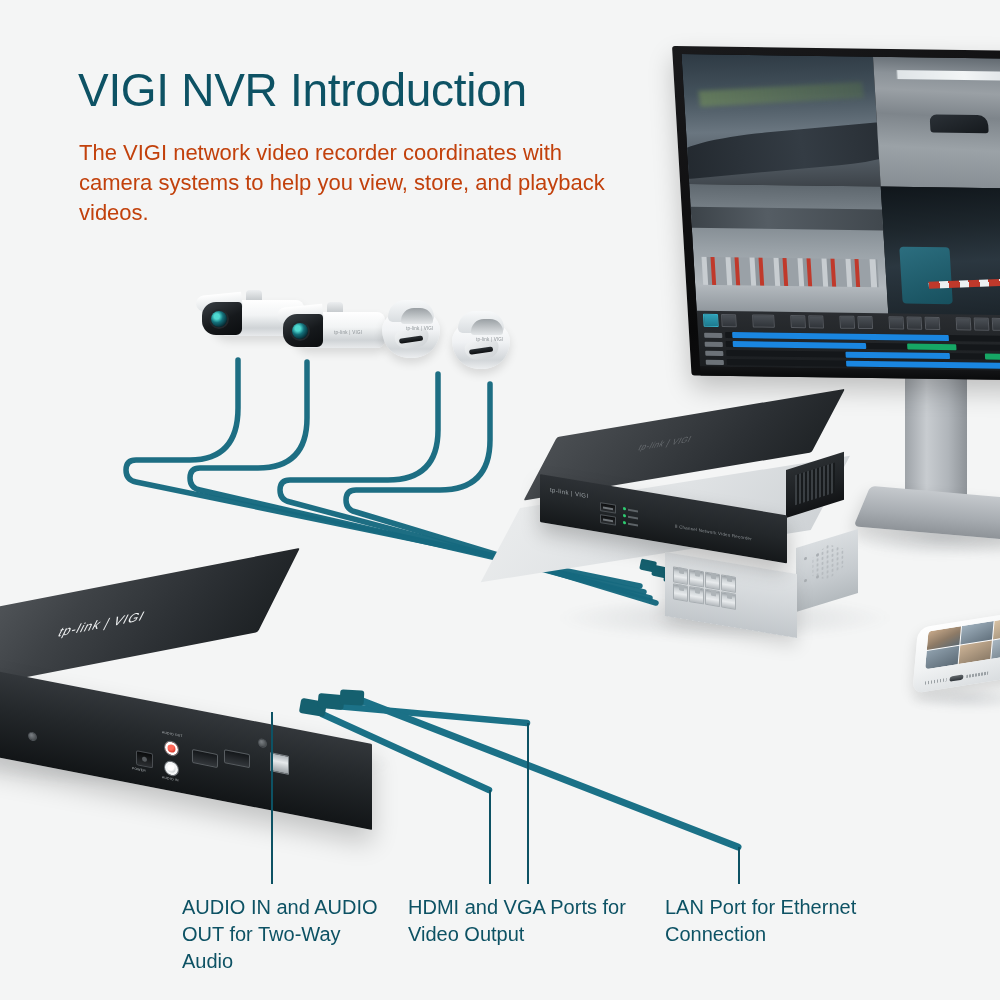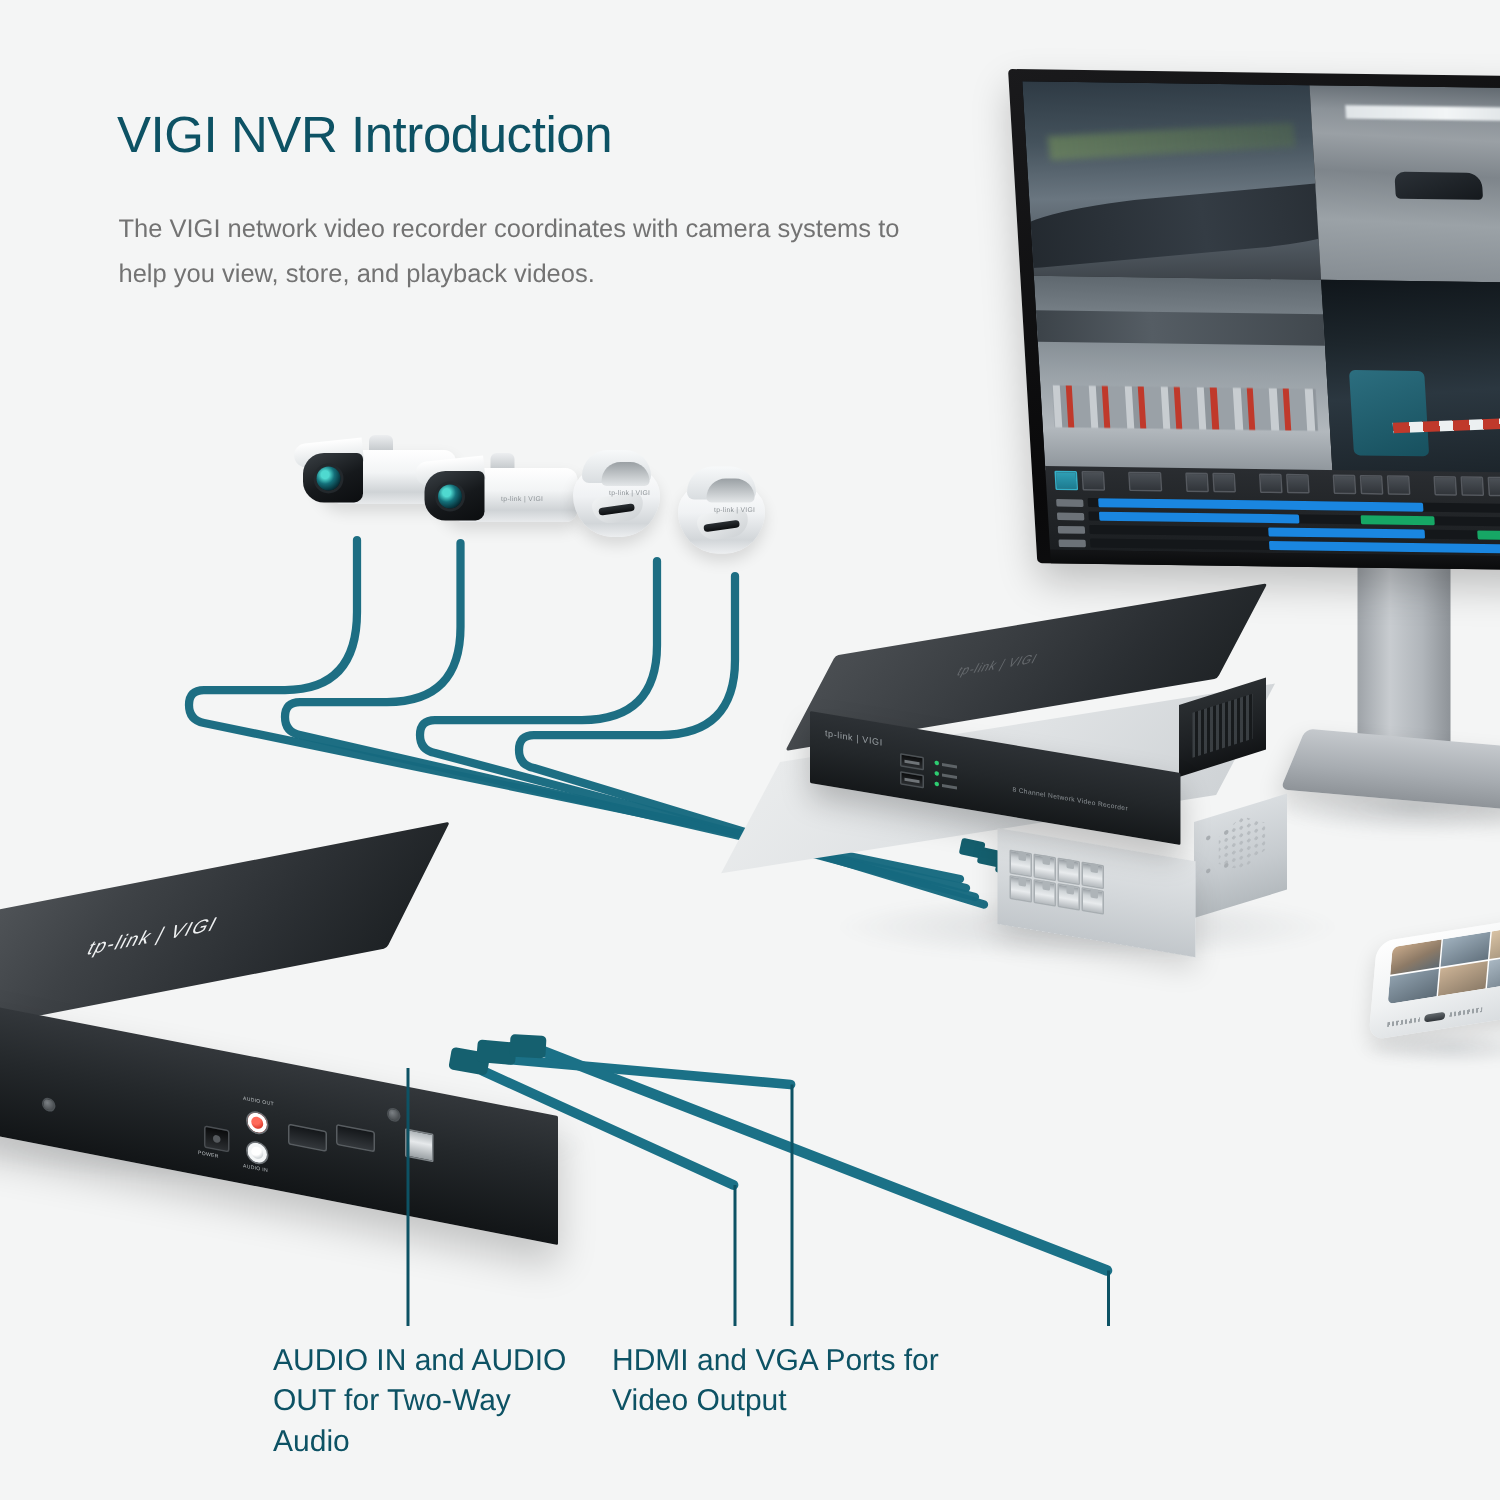--- a/index.html
+++ b/index.html
@@ -15,35 +15,35 @@
     overflow: hidden;
     font-family: "Liberation Sans", sans-serif;
     -webkit-font-smoothing: antialiased;
   }
 
   
   #page-title {
     position: absolute;
     left: 78px;
     top: 62px;
-    font-size: 34px;
+    font-size: 46px;
     line-height: 56px;
     letter-spacing: -0.3px;
     color: #0d5264;
     font-weight: 400;
     white-space: nowrap;
   }
   #page-subtitle {
     position: absolute;
     left: 79px;
     top: 138px;
     width: 540px;
-    font-size: 17px;
+    font-size: 22px;
     line-height: 30px;
-    color: #737373;
+    color: #c2410c;
     font-weight: 400;
   }
 
   
   .callout {
     position: absolute;
     color: #0d5264;
     font-size: 20px;
     line-height: 27px;
     font-weight: 400;
@@ -747,14 +747,15 @@
     </div>
   </div>
 
   <div class="leader" id="leader-audio"></div>
   <div class="leader" id="leader-hdmi1"></div>
   <div class="leader" id="leader-hdmi2"></div>
   <div class="leader" id="leader-lan"></div>
 
   <div class="callout" id="callout-hdmi">HDMI and VGA Ports for Video Output</div>
   <div class="callout" id="callout-audio">AUDIO IN and AUDIO OUT for Two-Way Audio</div>
+  <div class="callout" id="callout-lan">LAN Port for Ethernet Connection</div>
 
 </div>
 
 </body></html>

